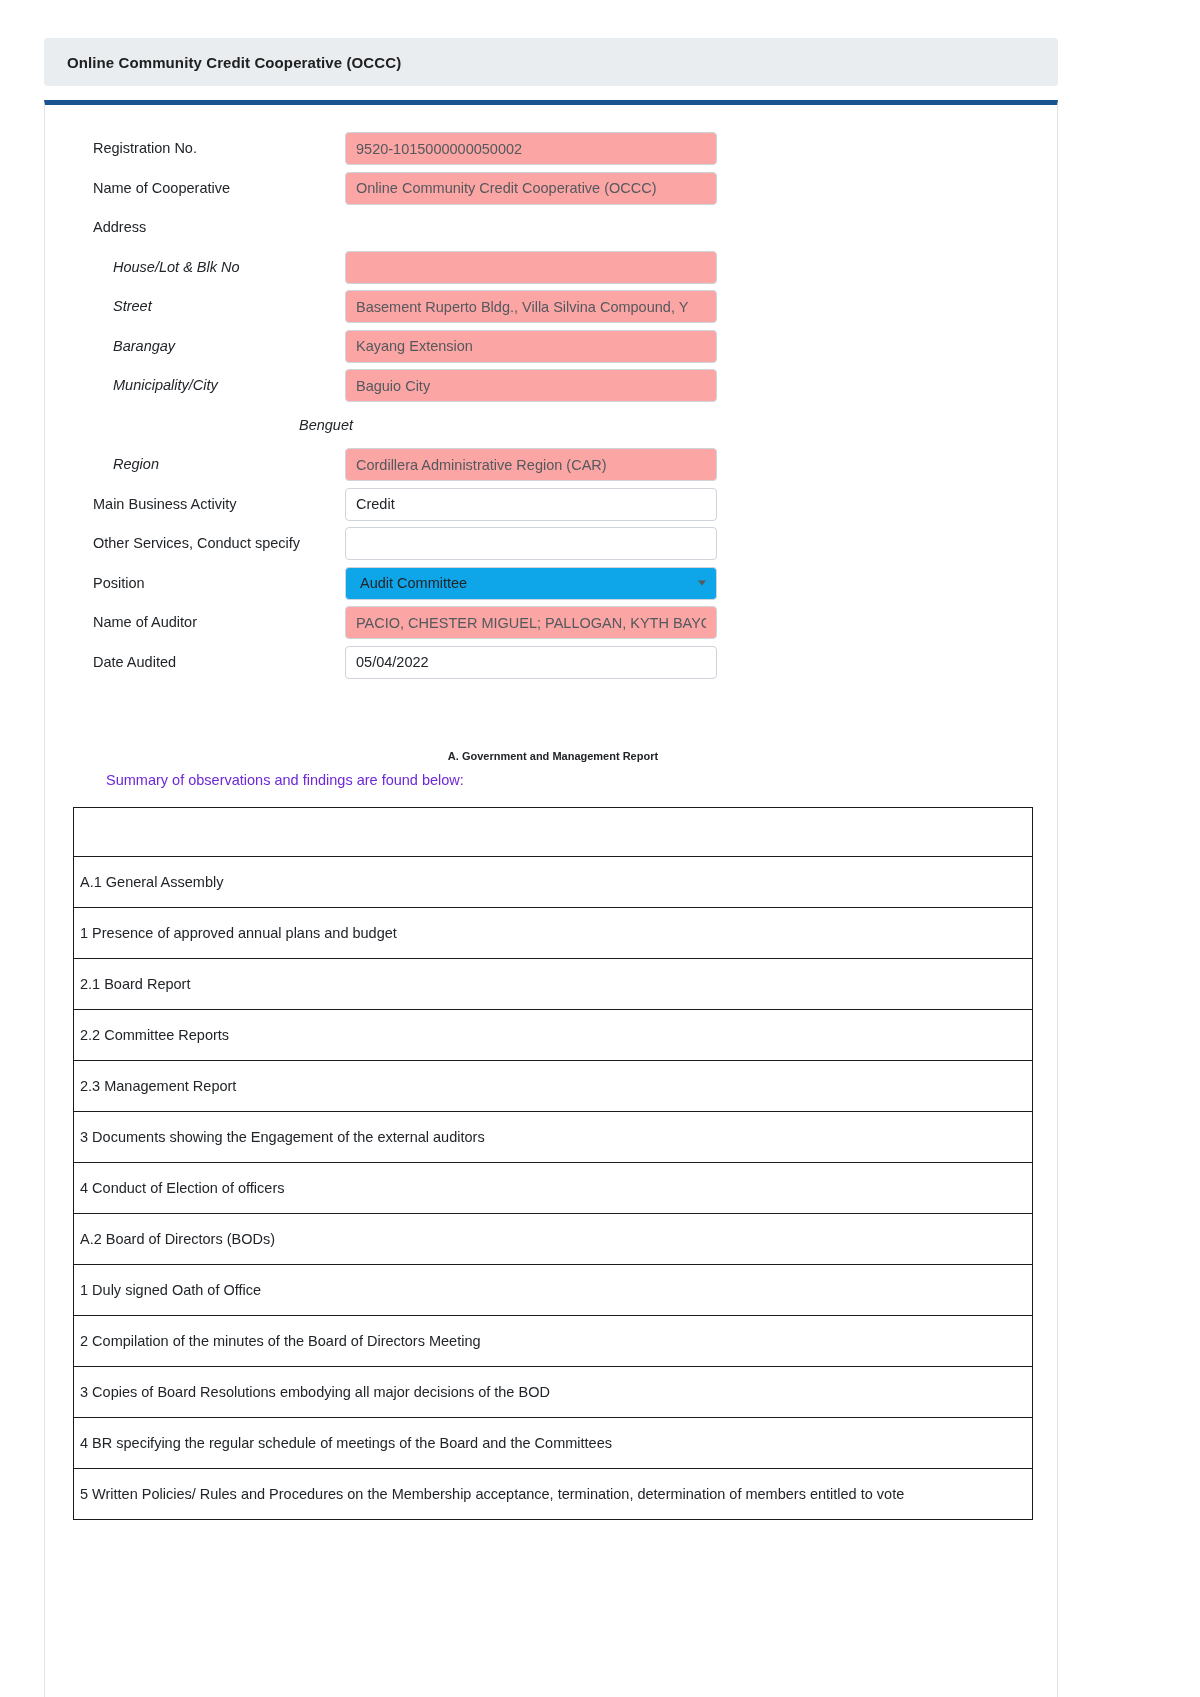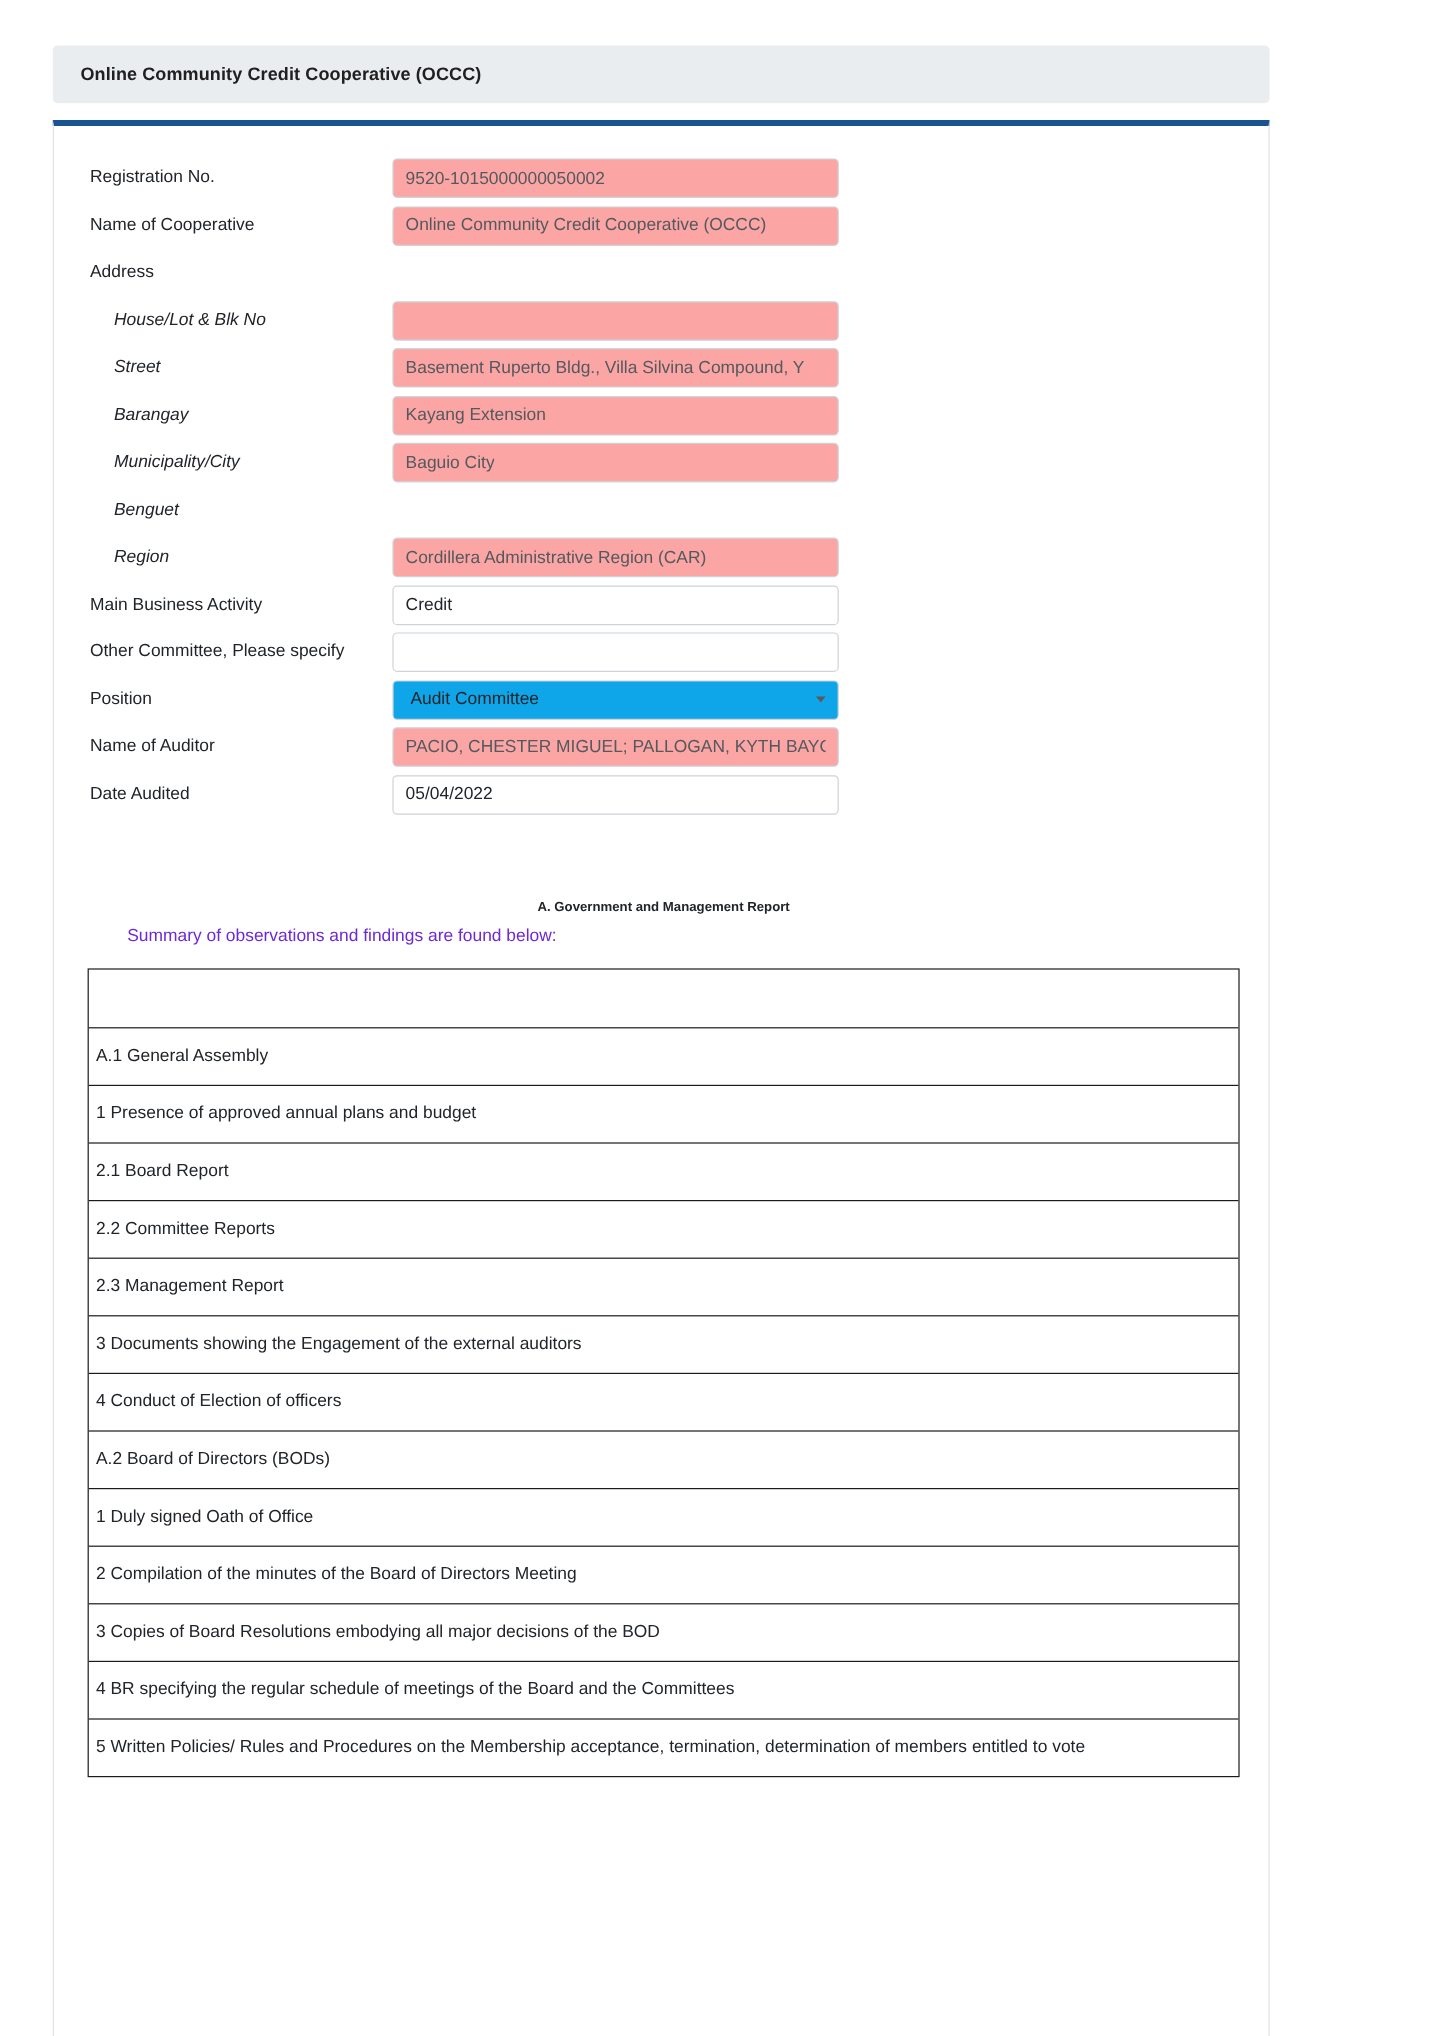--- a/index.html
+++ b/index.html
@@ -54,20 +54,21 @@
   .form {
     position: absolute;
     left: 30px;
     top: 24px;
     width: 660px;
   }
   .form-row {
     display: flex;
     align-items: center;
     height: 39.5px;
+    justify-content: center;
   }
   .form-label {
     width: 252px;
     flex: 0 0 252px;
     font-size: 14.5px;
     color: #212529;
     line-height: 1.2;
   }
   .form-label.sub {
     padding-left: 20px;
@@ -143,21 +144,21 @@
   .findings-table table {
     width: 100%;
     border-collapse: collapse;
   }
   .findings-table td {
     border-bottom: 1.6px solid #1b1b1b;
     height: 48px;
     font-size: 14.5px;
     color: #212529;
     vertical-align: middle;
-    padding: 4px 6px;
+    padding: 17px 6px;
   }
   .findings-table tr:last-child td { border-bottom: none; }
   .lv0 { padding-left: 6px; }
   .lv1 { padding-left: 17px; }
   .lv2 { padding-left: 38px; }
   .row-empty td { height: 48px; }
 </style>
 </head>
 <body>
 
@@ -219,21 +220,21 @@
             <span class="txt">Cordillera Administrative Region (CAR)</span>
           </div>
         </div>
         <div class="form-row">
           <div class="form-label">Main Business Activity</div>
           <div class="field editable">
             <span class="txt">Credit</span>
           </div>
         </div>
         <div class="form-row">
-          <div class="form-label">Other Committee, Please specify</div>
+          <div class="form-label">Other Services, Conduct specify</div>
           <div class="field editable">
             <span class="txt"></span>
           </div>
         </div>
         <div class="form-row">
           <div class="form-label">Position</div>
           <div class="field select">
             <span class="txt">Audit Committee</span>
             <span class="chev"></span>
           </div>

